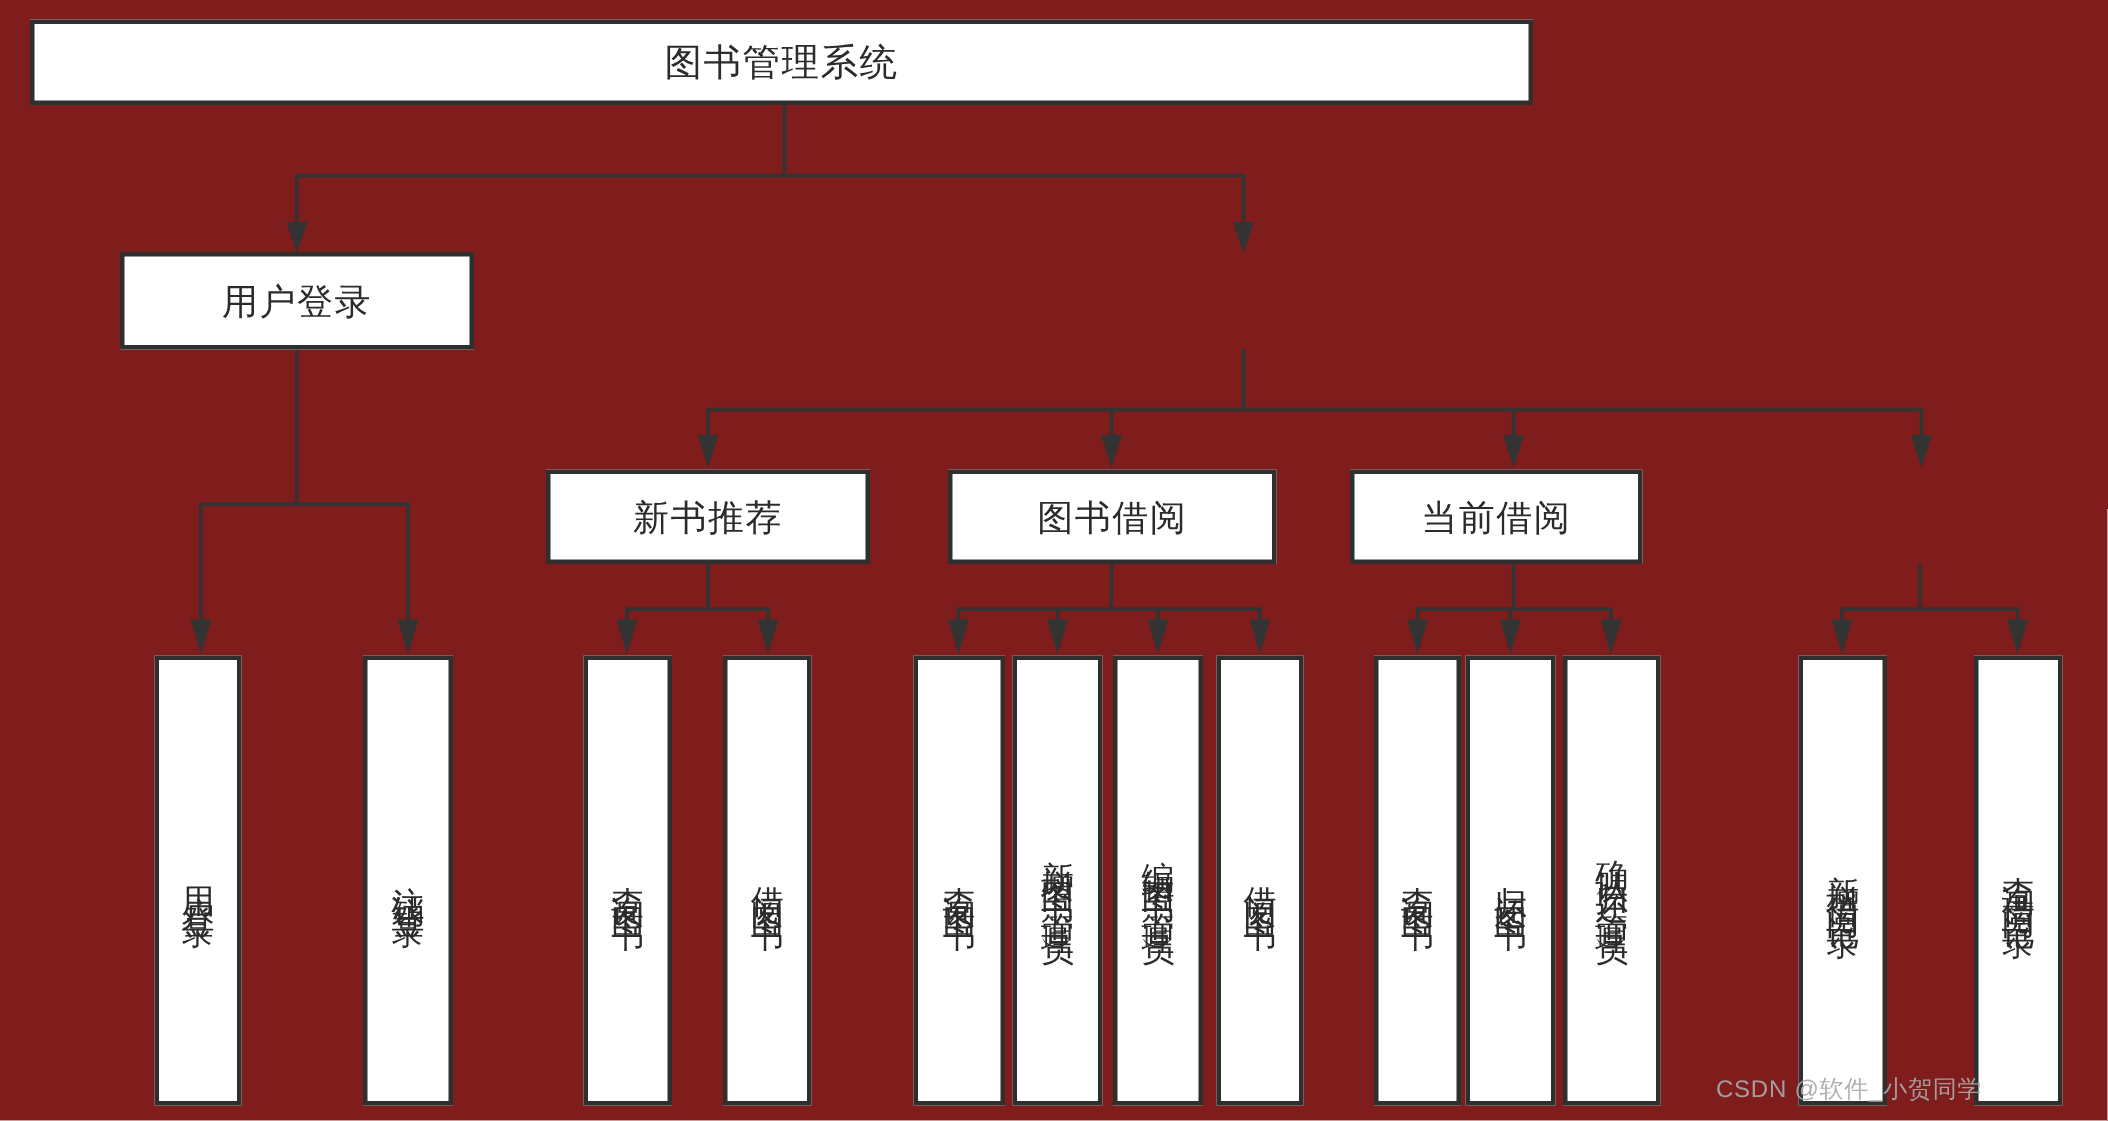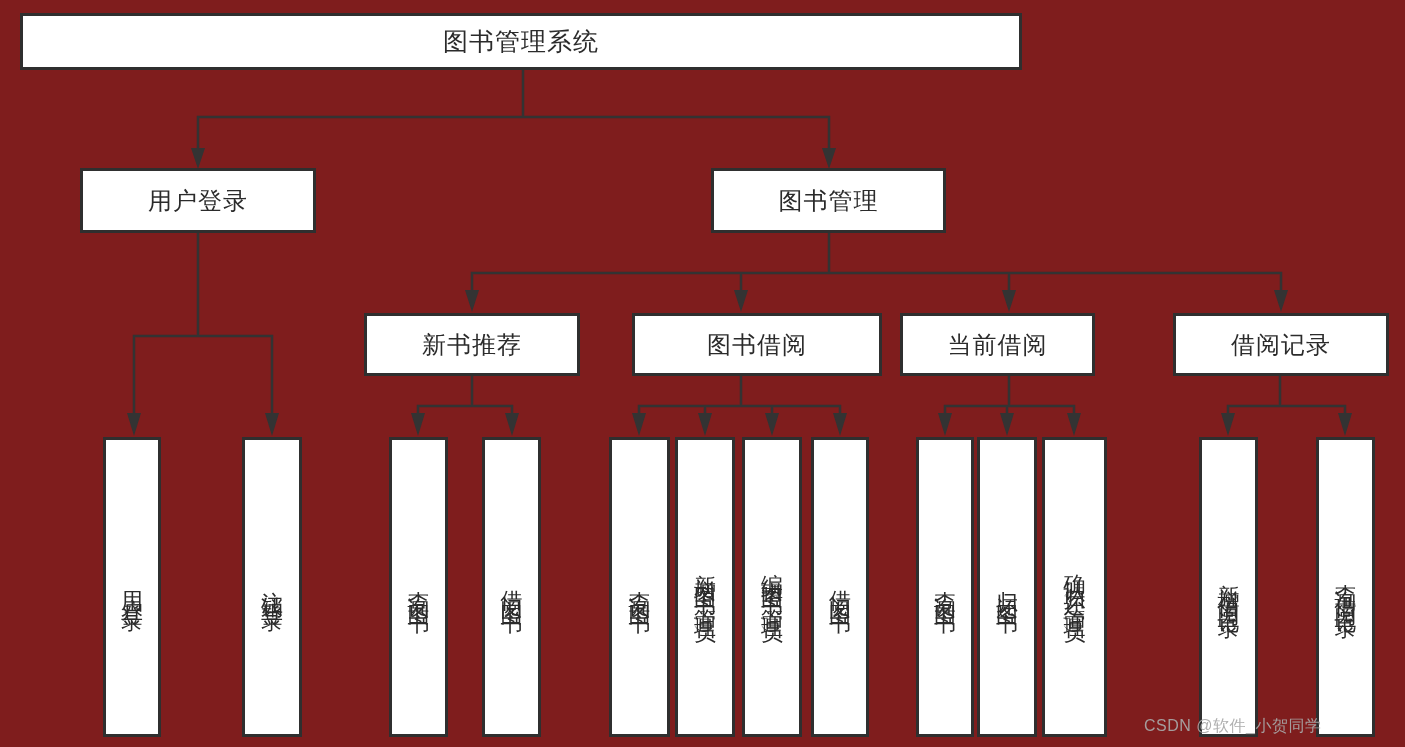--- a/index.html
+++ b/index.html
@@ -39,21 +39,21 @@
     line-height: 1;
   }
   
   .n-root { left: 20px;  top: 13px;  width: 1002px; height: 57px; font-size: 25px; }
   
   .n-userlogin { left: 80px;  top: 168px; width: 236px; height: 65px; }
   .n-bookmgmt  { left: 711px; top: 168px; width: 235px; height: 65px; }
   
   .n-l3 { top: 313px; height: 63px; }
   .n-rec     { left: 364px;  width: 216px; text-align: right; }
-  .n-borrow  { left: 632px;  width: 250px; }
+  .n-borrow  { left: 632px;  width: 219px; }
   .n-current { left: 900px;  width: 195px; }
   .n-records { left: 1173px; width: 216px; }
   
   .n-leaf { top: 437px; height: 300px; }
   .lf1  { left: 103px;  width: 58px; }
   .lf2  { left: 242px;  width: 60px; }
   .lf3  { left: 389px;  width: 59px; }
   .lf4  { left: 482px;  width: 59px; }
   .lf5  { left: 609px;  width: 61px; }
   .lf6  { left: 675px;  width: 60px; }
@@ -123,26 +123,24 @@
       <polygon points="1067,413 1081,413 1074,436"></polygon>
 
       <polygon points="1221,413 1235,413 1228,436"></polygon>
       <polygon points="1338,413 1352,413 1345,436"></polygon>
     </g>
   </svg>
 
   <div class="box n-root">图书管理系统</div>
 
   <div class="box n-userlogin">用户登录</div>
-  <div class="box n-bookmgmt">图书管理</div>
 
   <div class="box n-l3 n-rec">新书推荐</div>
   <div class="box n-l3 n-borrow">图书借阅</div>
   <div class="box n-l3 n-current">当前借阅</div>
-  <div class="box n-l3 n-records">借阅记录</div>
 
   <div class="box leaf n-leaf lf1">用户登录</div>
   <div class="box leaf n-leaf lf2">注销登录</div>
 
   <div class="box leaf n-leaf lf3">查询图书</div>
   <div class="box leaf n-leaf lf4">借阅图书</div>
 
   <div class="box leaf n-leaf lf5">查询图书</div>
   <div class="box leaf n-leaf lf6">新增图书（管理员）</div>
   <div class="box leaf n-leaf lf7">编辑图书（管理员）</div>

